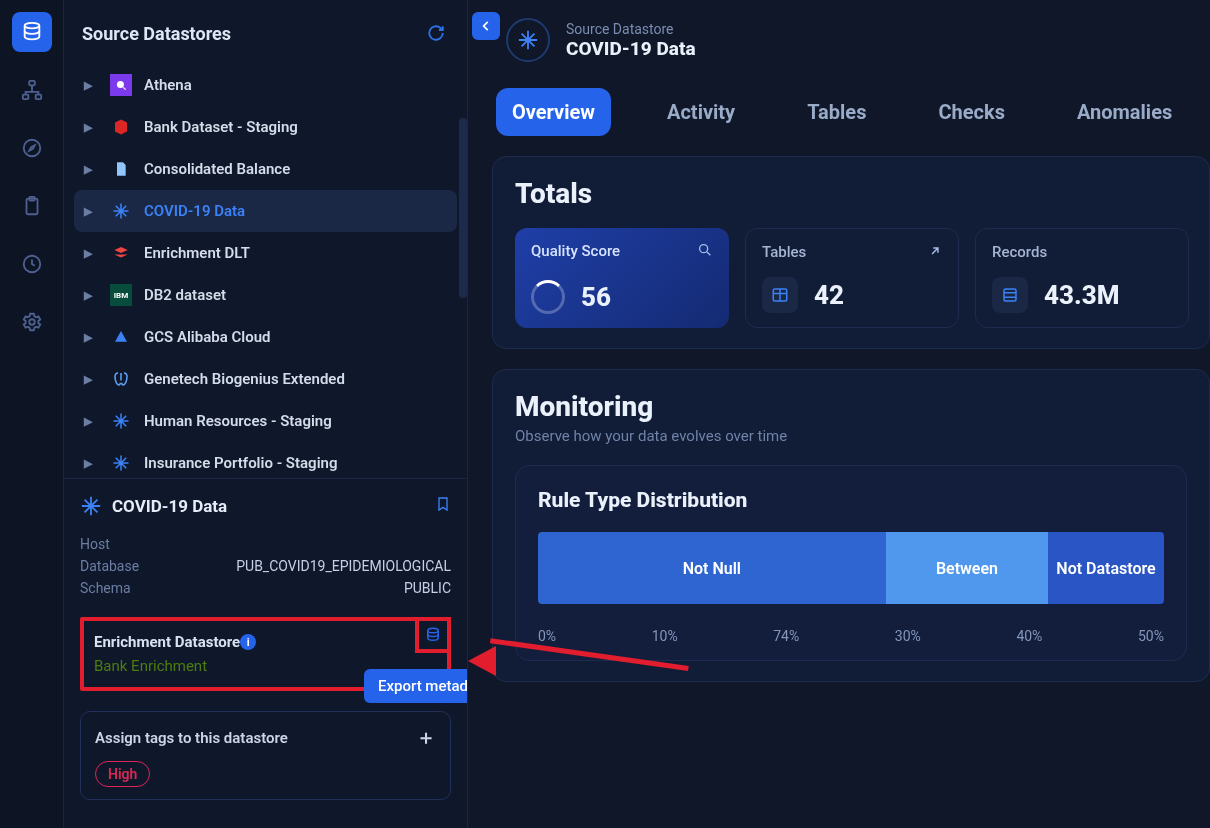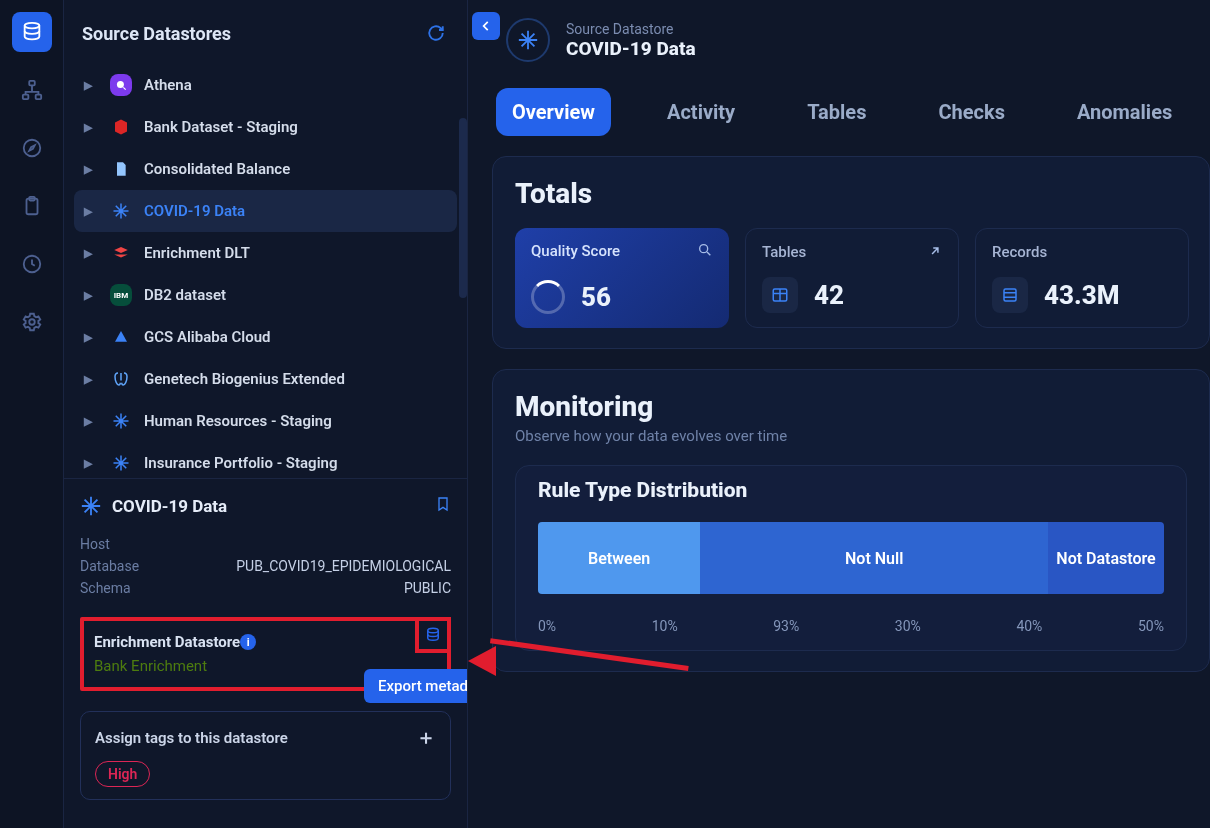--- a/index.html
+++ b/index.html
@@ -55,21 +55,21 @@
   display: flex; align-items: center; gap: 12px;
   padding: 10px 10px;
   border-radius: 8px;
   cursor: pointer;
   font-size: 15px;
   font-weight: 600;
   color: #d4dcea;
 }
 .ds-item.selected { background: #1a2745; color: #3b82f6; }
 .chev { width: 14px; flex: 0 0 14px; color: #6b7da3; font-size: 11px; }
-.ds-icon { width: 22px; height: 22px; display:flex;align-items:center;justify-content:center; border-radius: 8px; }
+.ds-icon { width: 22px; height: 22px; display:flex;align-items:center;justify-content:center; border-radius: 0; }
 .ds-detail {
   border-top: 1px solid #1a2542;
   padding: 16px 16px 20px;
   overflow-y: auto;
 }
 .det-header {
   display:flex;align-items:center;justify-content:space-between;
   margin-bottom: 16px;
 }
 .det-title { display:flex;align-items:center;gap:10px; font-size:17px; font-weight:700; color:#e5ecf8; }
@@ -165,21 +165,21 @@
   width:34px;height:34px;border:3px solid rgba(255,255,255,0.25);
   border-top-color:#fff;border-radius:50%;
 }
 .micon { width:36px;height:36px;background:#1a2745;border-radius:8px;display:flex;align-items:center;justify-content:center;color:#3b82f6; }
 .corner-ic { color:#a7bde8;}
 .chart-section {
   margin-top:20px;
   background:#131e3c;
   border:1px solid #1d2b4e;
   border-radius:14px;
-  padding:12px 22px 16px;
+  padding:22px 22px 16px;
 }
 .chart-title { font-size:21px;font-weight:800;color:#eaf1fb;margin-bottom:20px; }
 .bar {
   height:72px;display:flex;border-radius:4px;overflow:hidden;margin-bottom:24px;
 }
 .bar-seg { display:flex;align-items:center;justify-content:center;font-size:16px;font-weight:600;color:#fff; }
 .axis { display:flex;justify-content:space-between;font-size:14px;color:#8496ba;padding:0 0 0 0; }
 .arrow-head {
   position:absolute;
   left:468px; top:646px;
@@ -480,28 +480,28 @@
         </div>
       </div>
 
       <div class="panel" style="margin-top:20px">
         <div class="panel-title">Monitoring</div>
         <div class="panel-sub">Observe how your data evolves over time</div>
 
         <div class="chart-section">
           <div class="chart-title">Rule Type Distribution</div>
           <div class="bar" id="chart-bar">
+              <div class="bar-seg" style="background: rgb(46, 101, 209); flex: 30 1 0%;">Not Null</div>
               <div class="bar-seg" style="background: rgb(79, 152, 238); flex: 14 1 0%;">Between</div>
-              <div class="bar-seg" style="background: rgb(46, 101, 209); flex: 30 1 0%;">Not Null</div>
               <div class="bar-seg" style="background: rgb(41, 86, 196); flex: 10 1 0%;">Not Datastore</div>
             </div>
           <div class="axis" id="chart-axis">
               <span>0%</span>
               <span>10%</span>
-              <span>93%</span>
+              <span>74%</span>
               <span>30%</span>
               <span>40%</span>
               <span>50%</span>
             </div>
         </div>
       </div>
 
     </div>
   </div>
 </div>

